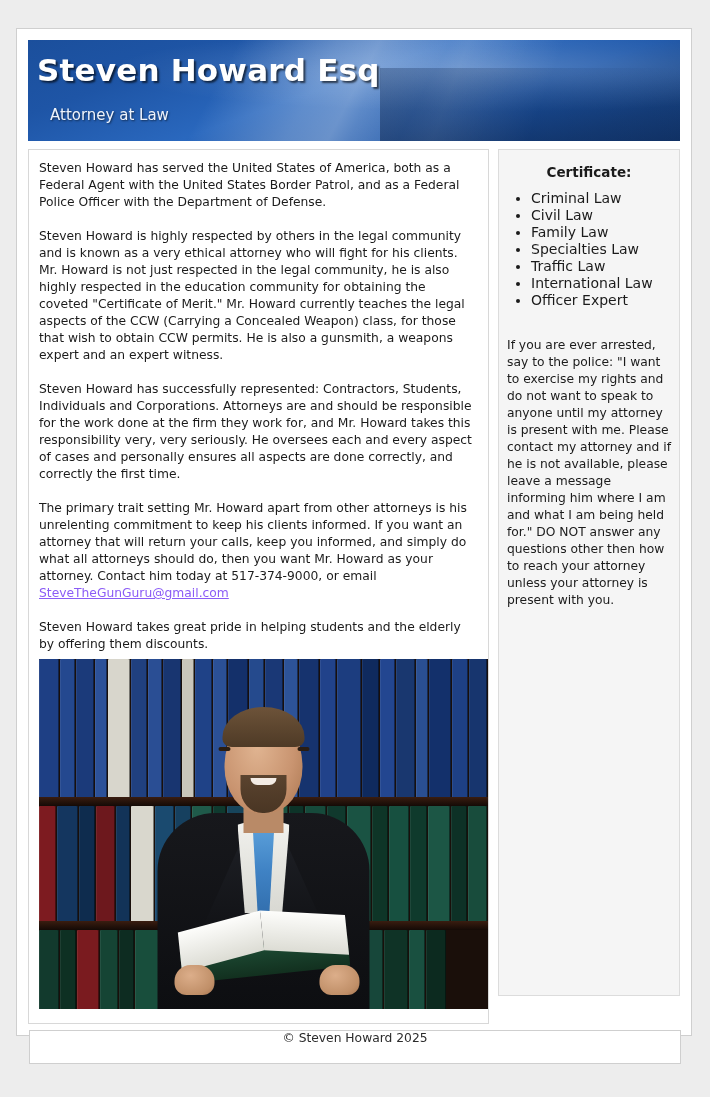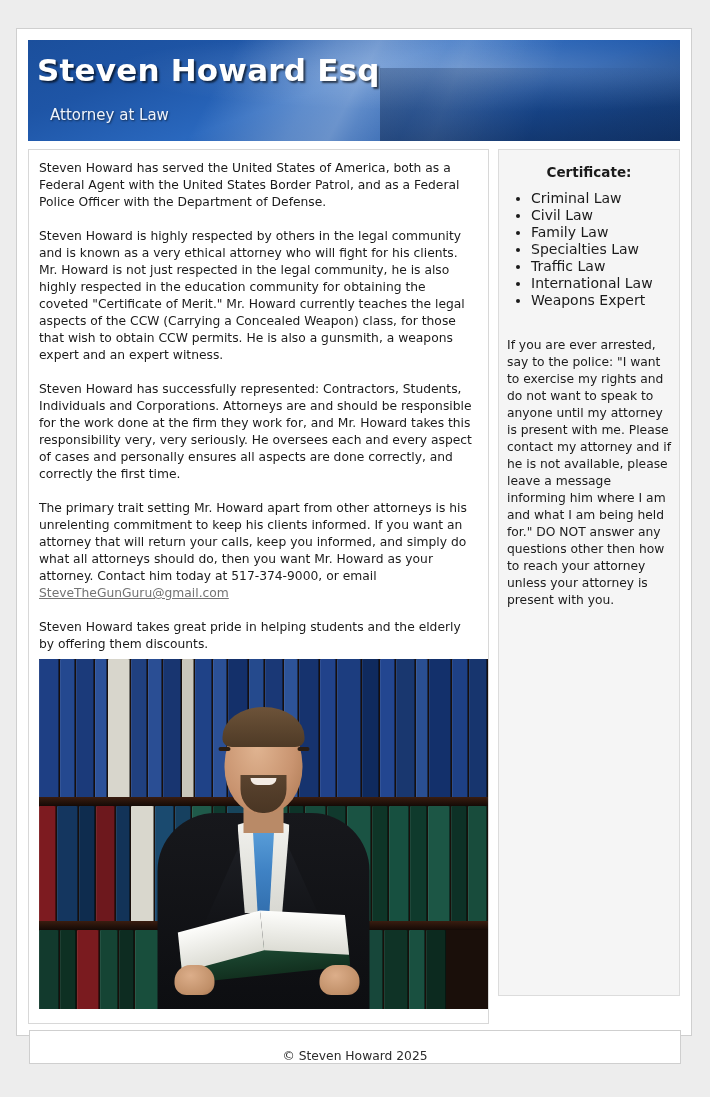--- a/index.html
+++ b/index.html
@@ -163,21 +163,21 @@
   
   .para {
     margin: 0 0 17px 0;
     font-size: 12.3px;
     line-height: 17px;
     color: #1b1b1b;
     text-align: left;
   }
   .para:last-of-type { margin-bottom: 4px; }
   .email-link {
-    color: #737373;
+    color: #8b5cf6;
     text-decoration: underline;
     cursor: pointer;
   }
 
   
   .photo-frame {
     width: 449px;
     height: 350px;
     margin: 6px 0 0 0;
     position: relative;
@@ -392,21 +392,21 @@
   
   .footer {
     position: absolute;
     left: 29px;
     top: 1030px;
     width: 650px;
     height: 32px;
     background: #ffffff;
     border: 1px solid #cfcfcf;
     display: flex;
-    align-items: flex-end;
+    align-items: flex-start;
     justify-content: center;
   }
   .footer-text {
     font-size: 12.3px;
     color: #2b2b2b;
   }
 </style>
 </head>
 <body>
 
@@ -550,21 +550,21 @@
 
       <div class="side-heading">Certificate:</div>
 
       <ul class="spec-list">
         <li>Criminal Law</li>
         <li>Civil Law</li>
         <li>Family Law</li>
         <li>Specialties Law</li>
         <li>Traffic Law</li>
         <li>International Law</li>
-        <li>Weapons Expert</li>
+        <li>Officer Expert</li>
       </ul>
 
       <p class="attention-body">If you are ever arrested, say to the police: "I want to exercise my rights and do not want to speak to anyone until my attorney is present with me. Please contact my attorney and if he is not available, please leave a message informing him where I am and what I am being held for."
 DO NOT answer any questions other then how to reach your attorney unless your attorney is present with you.</p>
 
     </div>
 
   </div>
 </div>
 

